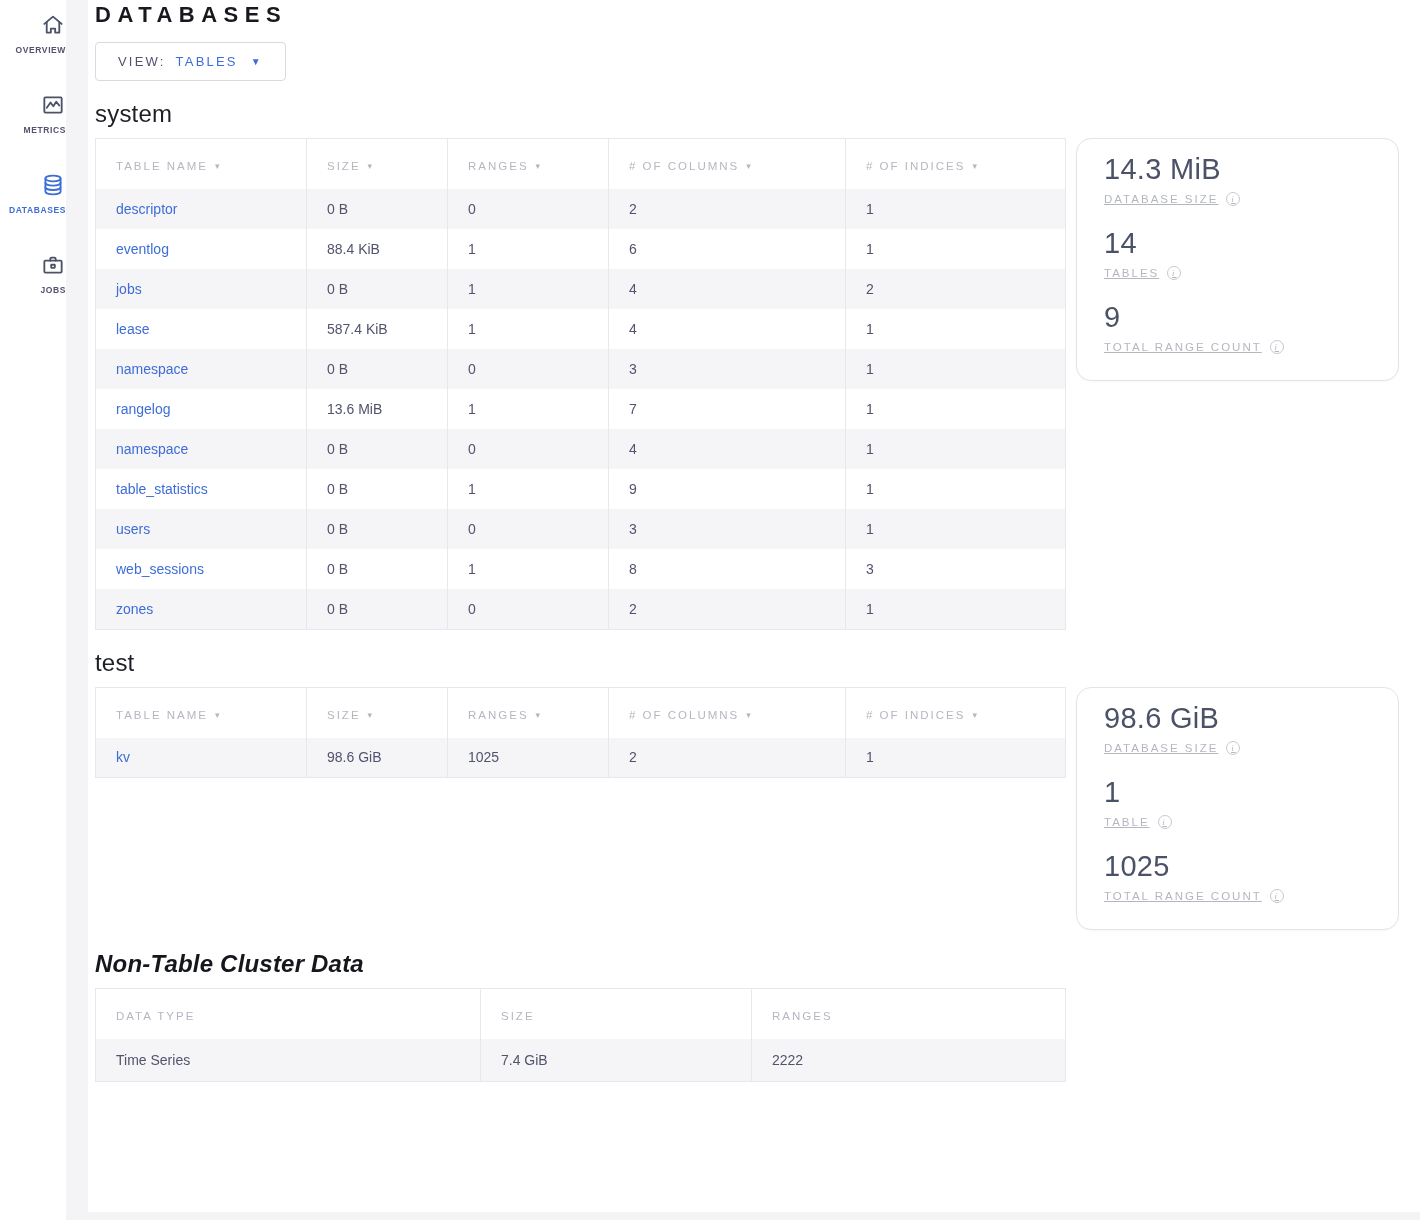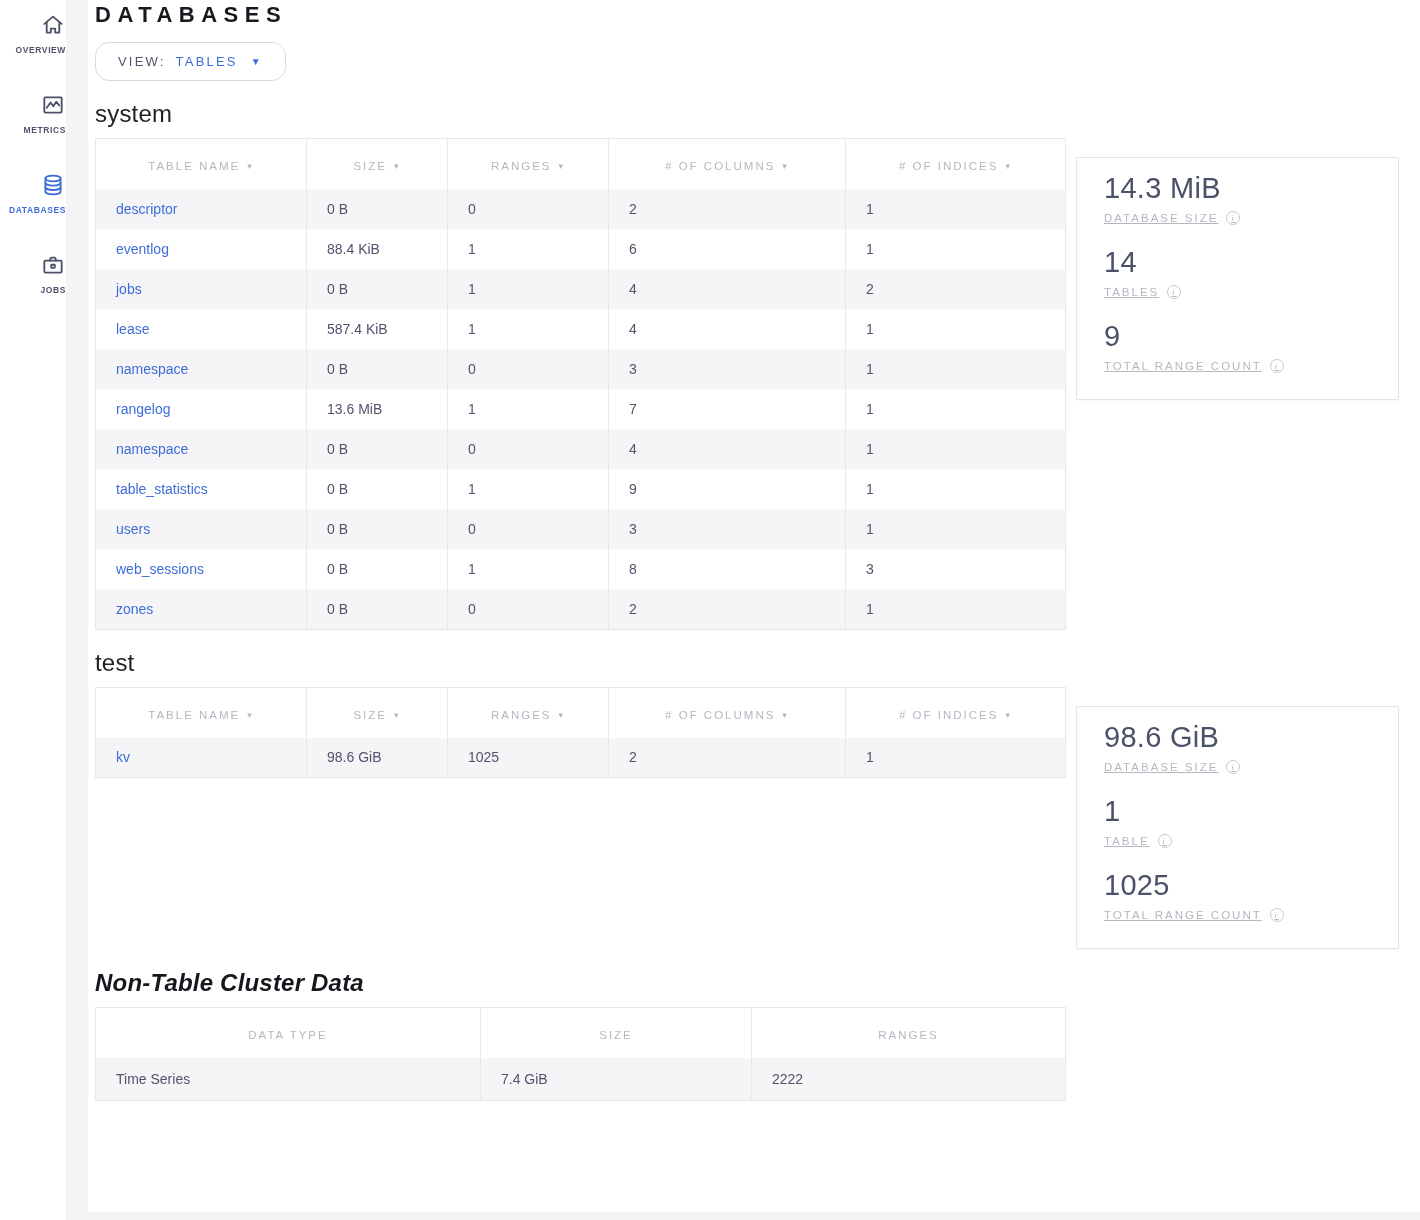--- a/index.html
+++ b/index.html
@@ -35,64 +35,63 @@
     background: #ffffff;
     padding: 2px 0 0 7px;
   }
   .page-title {
     font-size: 22px; font-weight: 600; letter-spacing: 6.5px;
     color: #17191f;
   }
   .view-btn {
     display: inline-flex; align-items: center;
     margin-top: 14px; height: 39px; padding: 0 22px;
-    background: #fff; border: 1px solid #d8dade; border-radius: 14px;
+    background: #fff; border: 1px solid #d8dade; border-radius: 4px;
     font-size: 13px; letter-spacing: 2.2px; cursor: pointer;
   }
   .view-label { color: #51536d; margin-right: 10px; }
   .view-value { color: #3e6dd8; }
   .view-caret { color: #3e6dd8; font-size: 10px; margin-left: 13px; }
 
   .db-heading {
     margin: 19px 0 10px; font-size: 24px; font-weight: 500;
     color: #1e2026; letter-spacing: 0.2px;
   }
   .db-heading.bold { font-weight: 700; margin-top: 20px; color: #15171c; font-style: italic; }
 
   .db-flex { display: flex; align-items: flex-start; }
 
   
   table.db-table {
     border-collapse: collapse; background: #fff;
     border: 1px solid #e7e8eb; width: 970px; table-layout: fixed;
   }
   table.db-table th {
-    text-align: center; padding: 21px 20px 17px 20px;
+    text-align: left; padding: 21px 20px 17px 20px;
     font-size: 11.5px; font-weight: 500; letter-spacing: 2px;
     color: #b4b7c0; border-right: 1px solid #e7e8eb;
     white-space: nowrap; cursor: pointer;
   }
   table.db-table td {
     height: 40px; padding: 0 20px;
     font-size: 14px; color: #51536d;
     border-right: 1px solid #e7e8eb; white-space: nowrap;
   }
   table.db-table th:last-child, table.db-table td:last-child { border-right: none; }
   table.db-table tbody tr:nth-child(odd) { background: #f5f5f7; }
   .sort-caret { font-size: 9px; color: #b4b7c0; margin-left: 7px; vertical-align: 1px; }
   a.tbl-link { color: #3e6dd8; text-decoration: none; cursor: pointer; }
   table.db-table.bottom td { height: 43px; color: #51536d; }
 
   
   .summary-card {
     width: 323px; margin-left: 10px;
-    background: #fff; border: 1px solid #e3e4e8; border-radius: 1px;
+    background: #fff; border: 1px solid #e3e4e8; border-radius: 15px;
     padding: 14px 20px 5px 27px;
     box-shadow: 0 1px 2px rgba(40,45,60,0.03);
-    margin-top: 19px;
   }
   .stat { margin-bottom: 21px; }
   .stat-value { font-size: 29px; font-weight: 500; color: #4b5167; letter-spacing: 0.3px; }
   .stat-label {
     margin-top: 6px; display: flex; align-items: center;
     font-size: 11.5px; font-weight: 500; letter-spacing: 2px; color: #b4b7c0; text-decoration: underline;
   }
   .info-icon {
     width: 14px; height: 14px; margin-left: 8px;
     border: 1px solid #c6c9d0; border-radius: 50%;

